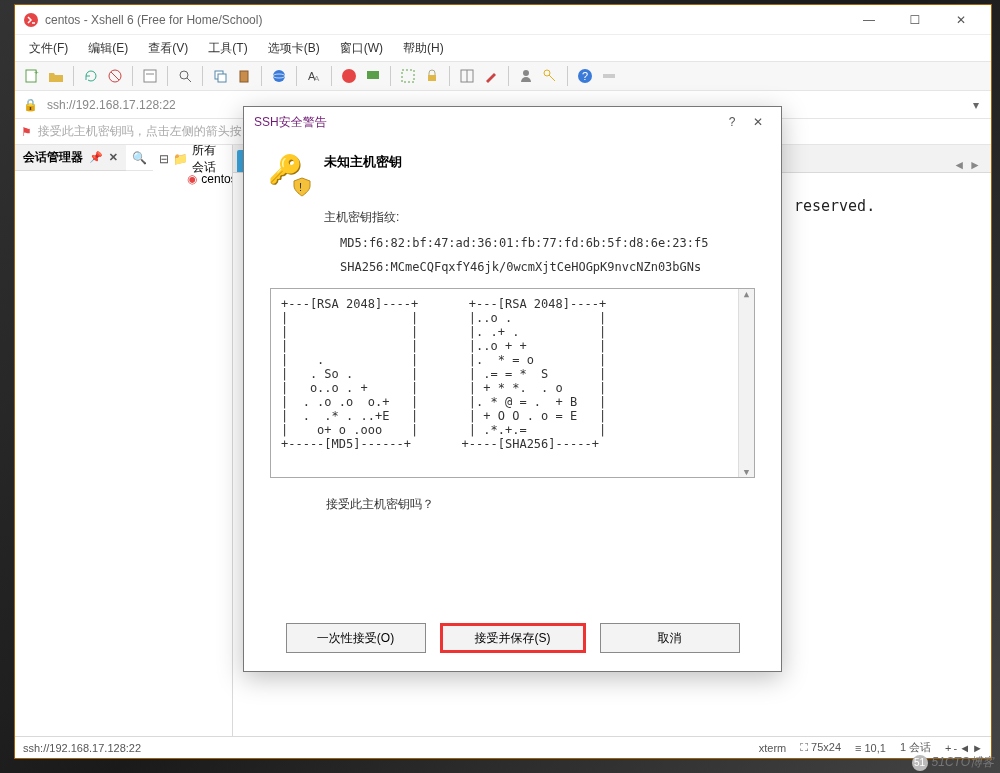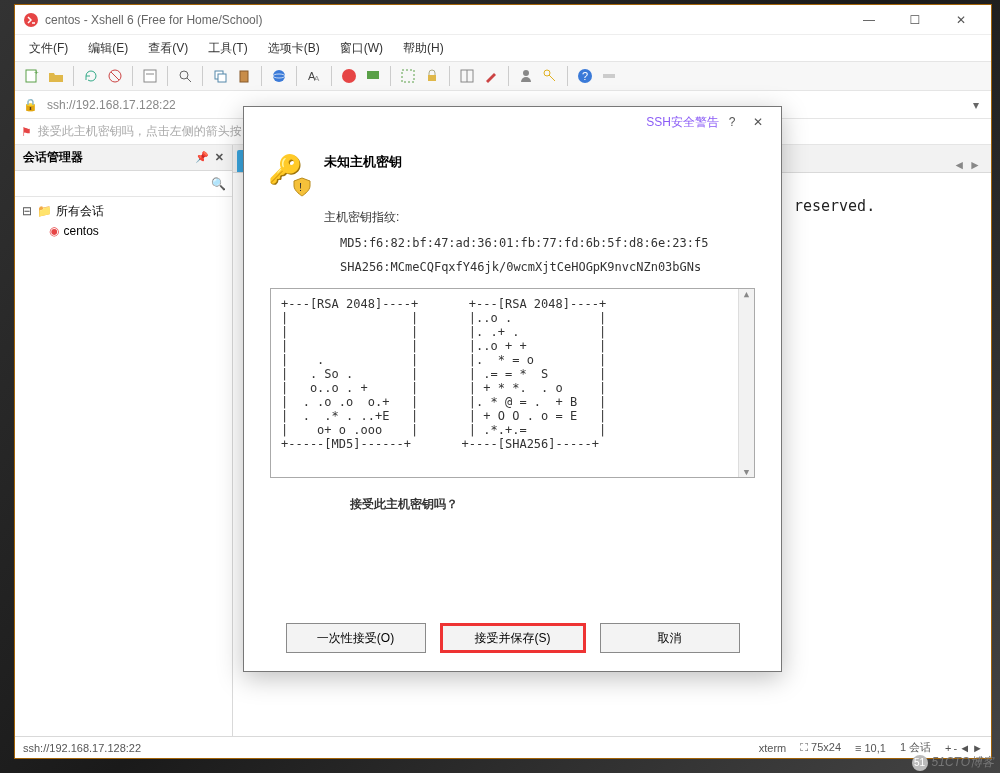--- a/index.html
+++ b/index.html
@@ -17,21 +17,21 @@
 .toolbar .tbtn { width:22px; height:22px; display:flex; align-items:center; justify-content:center; }
 .toolbar .sep { width:1px; height:20px; background:#ccc; margin:0 4px; }
 .addrbar { height:28px; display:flex; align-items:center; padding:0 6px; background:#fff; border-bottom:1px solid #e5e5e5; }
 .addrbar .lock { width:20px; color:#888; text-align:center; }
 .addrbar .addr { flex:1; color:#888; padding:0 6px; }
 .addrbar .dd { color:#666; padding:0 6px; }
 .infobar { height:26px; display:flex; align-items:center; padding:0 6px; background:#fff; border-bottom:1px solid #e5e5e5; }
 .infobar .flag { color:#e64545; margin-right:6px; }
 .infobar .msg { color:#aaa; }
 .body { flex:1; display:flex; min-height:0; }
-.side { width:218px; border-right:1px solid #d9d9d9; display:flex; flex-direction:column; background:#fff; }
+.side { width:218px; border-right:1px solid #d9d9d9; display:flex; flex-direction:row; background:#fff; }
 .side-hdr { height:26px; background:#f2f2f2; border-bottom:1px solid #d9d9d9; display:flex; align-items:center; padding:0 8px; font-weight:bold; }
 .side-hdr .sp { flex:1; }
 .side-hdr .pin, .side-hdr .x { font-size:11px; color:#555; margin-left:6px; }
 .side-search { height:26px; border-bottom:1px solid #e5e5e5; display:flex; align-items:center; padding:0 6px; }
 .side-search .q { flex:1; }
 .tree { flex:1; padding:4px 6px; overflow:auto; }
 .tree .row { display:flex; align-items:center; height:20px; gap:4px; }
 .tree .tw { width:12px; text-align:center; color:#555; }
 .tree .folder { color:#e0b84a; }
 .tree .red { color:#e64545; }
@@ -43,34 +43,34 @@
 .tab { background:#3aa6e0; color:#fff; padding:4px 12px; border-radius:2px 2px 0 0; display:flex; align-items:center; gap:6px; font-weight:bold; }
 .tabclose { color:#fff; }
 .tabnav { margin-left:auto; display:flex; gap:4px; color:#888; padding:0 6px; }
 .term { flex:1; padding:6px 10px; font-family: Consolas, monospace; font-size:15px; color:#222; white-space:pre; overflow:hidden; }
 .term .green { color:#2aa82a; font-weight:bold; }
 .statusbar { height:22px; border-top:1px solid #d9d9d9; display:flex; align-items:center; padding:0 8px; font-size:11px; color:#555; gap:14px; }
 .statusbar .sp { flex:1; }
 
 .dialog { position:absolute; top:106px; left:243px; width:539px; height:566px; background:#fff; border:1px solid #777; box-shadow:0 6px 24px rgba(0,0,0,.25); display:flex; flex-direction:column; }
 .dlg-title { height:30px; display:flex; align-items:center; padding:0 10px; }
-.dlg-title .t { flex:1; color:#8b5cf6;text-align:right; }
+.dlg-title .t { flex:1; color:#701a75; }
 .dlg-title .q, .dlg-title .x { width:26px; text-align:center; color:#555; }
 .dlg-body { flex:1; padding:14px 22px 10px 22px; display:flex; flex-direction:column; overflow:auto; }
 .dlg-row1 { display:flex; gap:14px; margin-bottom:14px; }
 .dlg-icon { width:44px; height:44px; position:relative; }
 .key { position:absolute; top:2px; left:2px; color:#e0b020; font-size:28px; }
 .shield { position:absolute; bottom:-2px; right:-2px; width:20px; height:20px; }
 .dlg-head { font-weight:bold; font-size:13px; padding-top:2px; }
 .dlg-para { color:#333; line-height:1.6; margin-left:58px; margin-bottom:20px; }
 .dlg-sub { font-size:12px; color:#333; margin-left:58px; margin-bottom:10px; }
 .dlg-fp { font-family: Consolas, monospace; font-size:12px; color:#333; margin-left:74px; margin-bottom:10px; }
 .art { border:1px solid #aaa; background:#fff; margin:4px 4px 14px 4px; padding:8px 10px; font-family: Consolas, monospace; font-size:12px; white-space:pre; color:#333; overflow:auto; height:190px; position:relative; }
 .art-sb { position:absolute; right:0; top:0; bottom:0; width:16px; background:#f2f2f2; border-left:1px solid #ddd; display:flex; flex-direction:column; justify-content:space-between; align-items:center; }
-.prompt { color:#333; margin:4px 4px 18px 84px;font-weight:bold; }
+.prompt { color:#333; margin:4px 4px 18px 60px; }
 .dlg-btns { display:flex; gap:14px; justify-content:center; padding:0 14px 18px 14px; }
 .btn { height:30px; min-width:140px; border:1px solid #8a8a8a; background:#f3f3f3; display:flex; align-items:center; justify-content:center; }
 .btn.hot { border:3px solid #e33; background:#f3f3f3; min-width:146px; }
 
 .watermark { position:absolute; right:6px; bottom:2px; color:#777; font-size:12px; font-style:italic;margin-left:24px; }
 .brandcircle { display:inline-block; width:16px; height:16px; border-radius:50%; background:#bbb; color:#fff; text-align:center; line-height:16px; font-size:10px; font-style:normal; margin-right:4px; }
 svg { display:block; }
 </style>
 </head>
 <body>

